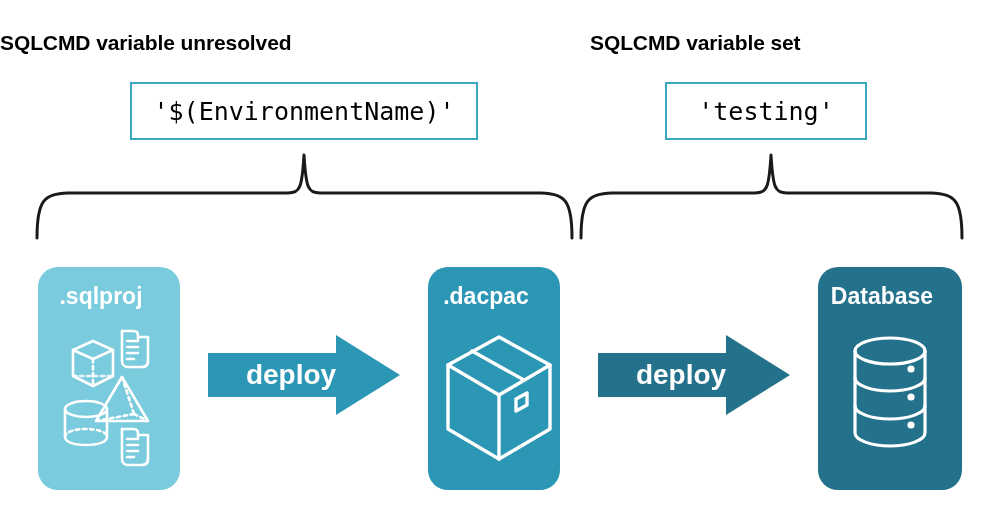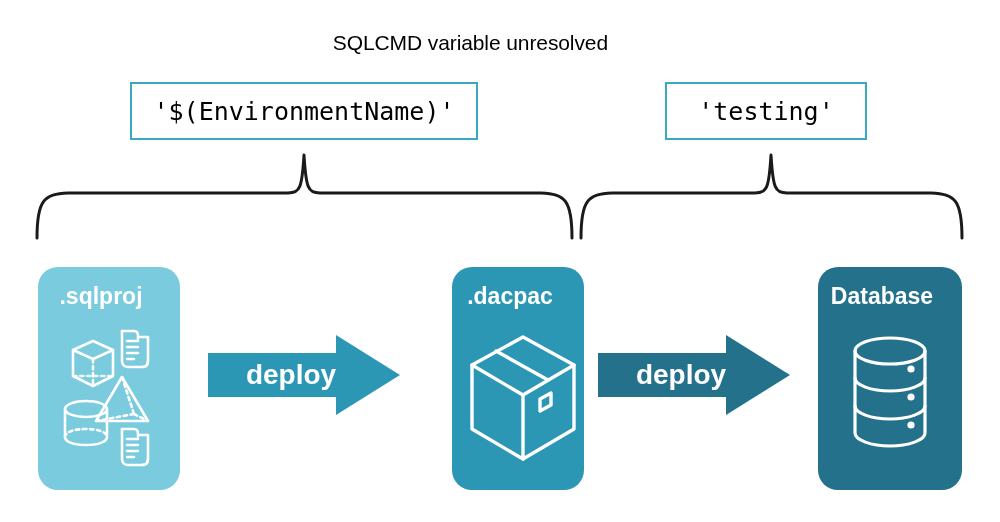--- a/index.html
+++ b/index.html
@@ -18,25 +18,25 @@
     position: absolute;
     left: 0; top: 0;
     width: 1000px;
     height: 522px;
   }
 
   
   .section-title {
     position: absolute;
     font-family: "Liberation Sans", sans-serif;
-    font-weight: normal;
+    font-weight: bold;
     font-size: 21px;
     color: #000000;
     letter-spacing: -0.1px;
-    text-align: right;
+    text-align: left;
     white-space: nowrap;
   }
   #title-left  { left: 0px;   top: 31px; width: 608px; }
   #title-right { left: 590px; top: 31px; width: 372px; }
 
   
   .code-box {
     position: absolute;
     border: 2px solid #3aa8c1;
     background: #ffffff;
@@ -72,21 +72,21 @@
     color: #ffffff;
     white-space: nowrap;
   }
   .stage-box .box-art {
     position: absolute;
     left: 0; right: 0;
     top: 50px;
     bottom: 8px;
   }
   #box-sqlproj  { left: 38px;  top: 267px; width: 142px; height: 223px; background: #79cbdd; }
-  #box-dacpac   { left: 428px; top: 267px; width: 132px; height: 223px; background: #2b97b5; margin-left: 24px; }
+  #box-dacpac   { left: 428px; top: 267px; width: 132px; height: 223px; background: #2b97b5; }
   #box-database { left: 818px; top: 267px; width: 144px; height: 223px; background: #23718a; }
 
   
   .arrow-wrap {
     position: absolute;
   }
   .arrow-label {
     position: absolute;
     top: 0; bottom: 0;
     left: 0;
@@ -113,20 +113,21 @@
     width: 1000px; height: 522px;
     pointer-events: none;
   }
 </style>
 </head>
 <body>
 
 <div id="stage">
 
   <div class="section-title" id="title-left">SQLCMD variable unresolved</div>
+  <div class="section-title" id="title-right">SQLCMD variable set</div>
 
   <div class="code-box" id="codebox-right">
     <span>'testing'</span>
   </div>
   <div class="code-box" id="codebox-left">
     <span>'$(EnvironmentName)'</span>
   </div>
 
   <svg id="brace-layer" viewBox="0 0 1000 522">
 

